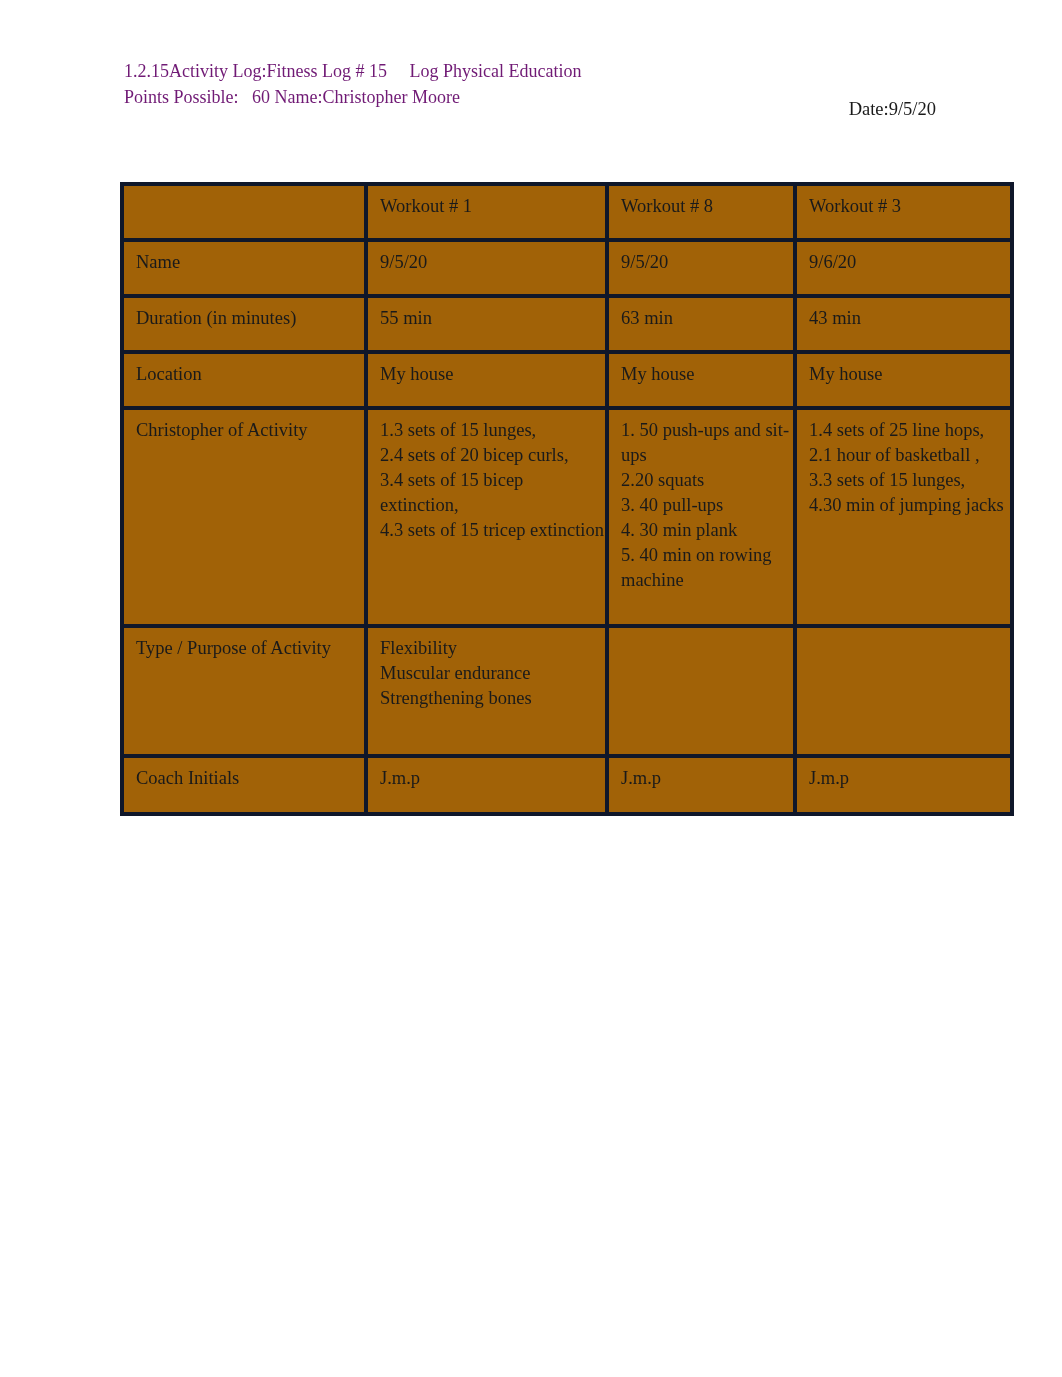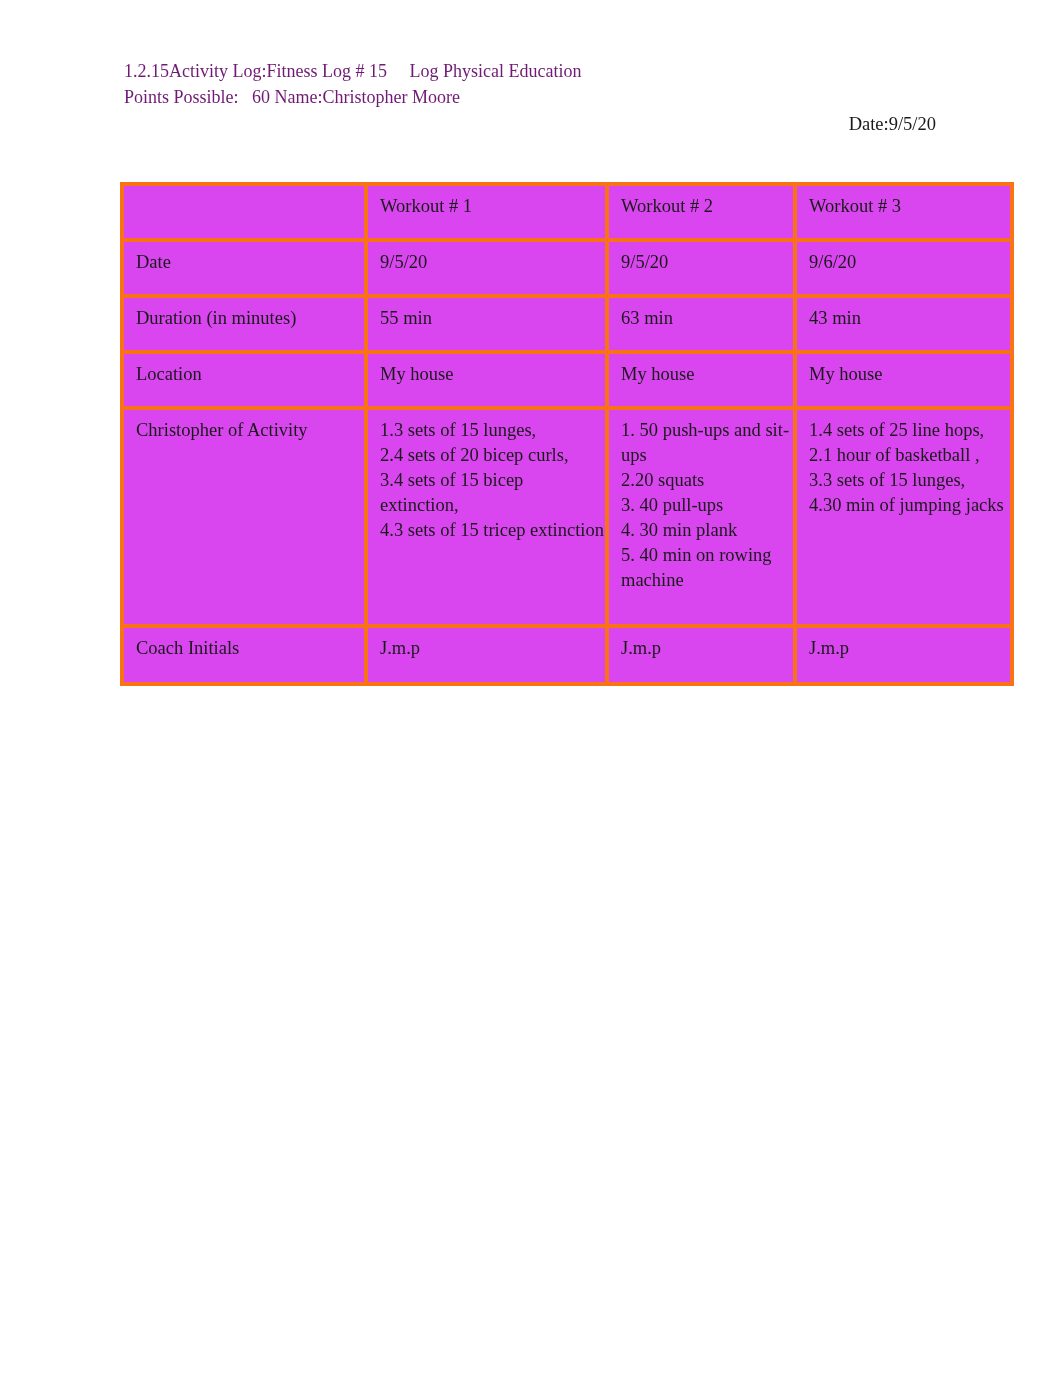--- a/index.html
+++ b/index.html
@@ -26,42 +26,42 @@
   }
   .hdr-line {
     font-size: 18px;
     line-height: 26px;
     white-space: pre;
     color: #701a75;
   }
   .hdr-date-line {
     position: absolute;
     left: 124px;
-    top: 111px;
+    top: 96px;
     width: 812px;
     text-align: right;
     font-size: 18.5px;
     line-height: 26px;
     white-space: pre;
     color: #1a1a1a;
   }
 
   
   .log-table {
     position: absolute;
     left: 120px;
     top: 182px;
     width: 826px;
     border-collapse: collapse;
     table-layout: fixed;
     background: #ffffff;
   }
   .log-table td {
-    border: 4px solid #f97316;
-    background: #d946ef;
+    border: 4px solid #0f172a;
+    background: #a16207;
     vertical-align: top;
     padding: 8px 0 6px 12px;
     font-size: 18.5px;
     line-height: 25px;
     color: #1a1a1a;
   }
   .c-label  { width: 228px; }
   .c-w1     { width: 225px; }
   .c-w2     { width: 172px; }
   .c-w3     { width: 201px; }
@@ -92,26 +92,26 @@
 </div>
 
 <div class="hdr-date-line">Date:9/5/20</div>
 
 <table class="log-table">
   <tbody>
 
     <tr class="r-head">
       <td class="c-label"></td>
       <td class="c-w1 cell-pad-l">Workout # 1</td>
-      <td class="c-w2 cell-pad-l2">Workout # 2</td>
+      <td class="c-w2 cell-pad-l2">Workout # 8</td>
       <td class="c-w3 cell-pad-l2">Workout # 3</td>
     </tr>
 
     <tr class="r-basic">
-      <td class="c-label">Date</td>
+      <td class="c-label">Name</td>
       <td class="c-w1 cell-pad-l">9/5/20</td>
       <td class="c-w2 cell-pad-l2">9/5/20</td>
       <td class="c-w3 cell-pad-l2">9/6/20</td>
     </tr>
 
     <tr class="r-basic">
       <td class="c-label">Duration (in minutes)</td>
       <td class="c-w1 cell-pad-l">55 min</td>
       <td class="c-w2 cell-pad-l2">63 min</td>
       <td class="c-w3 cell-pad-l2">43 min</td>
@@ -134,20 +134,28 @@
  2.20 squats
 3. 40 pull-ups
 4. 30 min plank
 5. 40 min on rowing machine</td>
       <td class="c-w3 cell-pad-l2 multiline">1.4 sets of 25 line hops,
 2.1 hour of basketball  ,
 3.3 sets of 15 lunges,
 4.30 min of jumping jacks</td>
     </tr>
 
+    <tr class="r-type">
+      <td class="c-label">Type / Purpose of Activity</td>
+      <td class="c-w1 cell-pad-l multiline tight"> Flexibility
+Muscular endurance
+Strengthening bones</td>
+      <td class="c-w2 cell-pad-l2 multiline"></td>
+      <td class="c-w3 cell-pad-l2 multiline"></td>
+    </tr>
 
 
     <tr class="r-coach">
       <td class="c-label">Coach Initials</td>
       <td class="c-w1 cell-pad-l"> J.m.p</td>
       <td class="c-w2 cell-pad-l2">J.m.p</td>
       <td class="c-w3 cell-pad-l2">J.m.p</td>
     </tr>
 
   </tbody>

